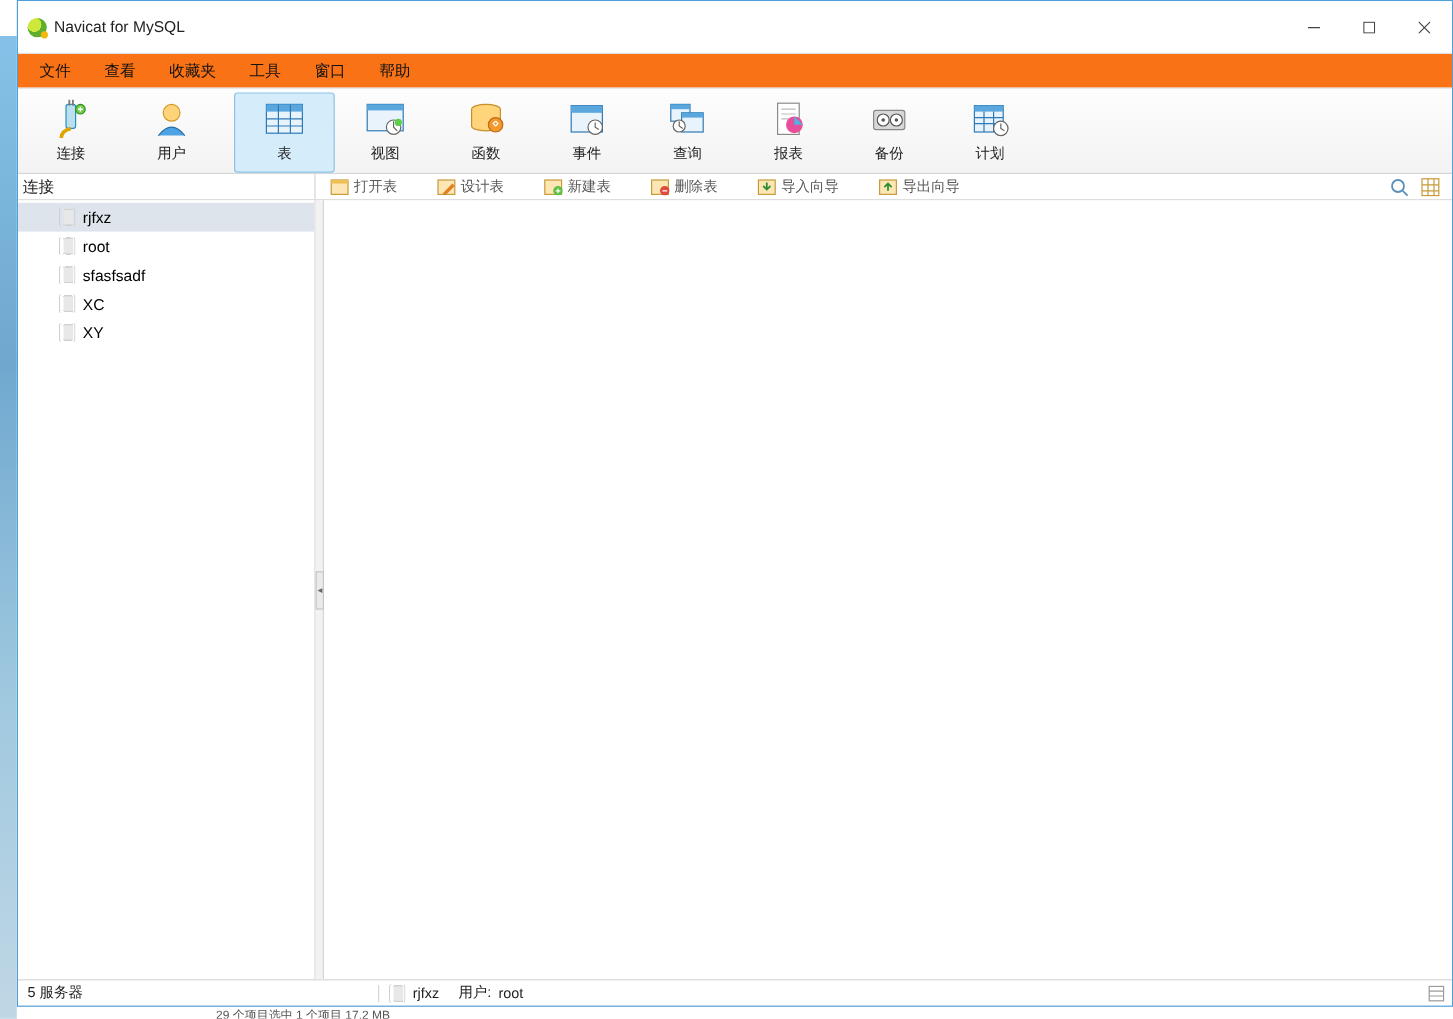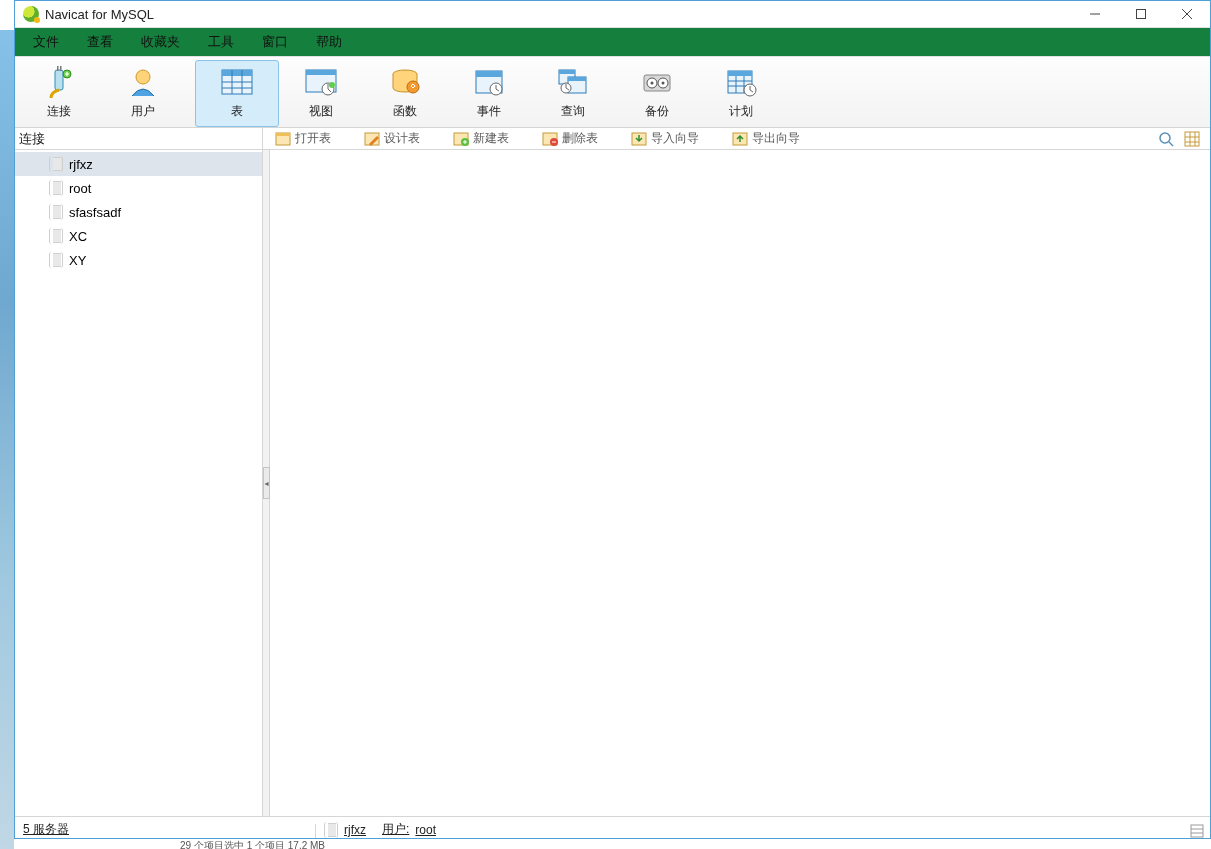--- a/index.html
+++ b/index.html
@@ -5,29 +5,29 @@
     * { box-sizing: border-box; margin: 0; padding: 0; }
     html, body { height: 100%; font-family: "Microsoft YaHei", "Segoe UI", Tahoma, sans-serif; font-size: 12px; overflow: hidden; }
     body { display: flex; flex-direction: column; background: #fff; }
 
     
     .desktop-edge { position: fixed; left: 0; top: 30px; bottom: 0; width: 14px; background: linear-gradient(#85c1e8, #6fa8cf, #9fc8df, #c0d7e5); z-index: 0; }
 
     .app-window { position: absolute; left: 14px; top: 0; right: 0; bottom: 10px; display: flex; flex-direction: column; border: 1px solid #4ea0d7; background: #fff; z-index: 1; }
 
     
-    .titlebar { height: 27px; display: flex; align-items: center; background: #fff; border-bottom: 1px solid #e0e0e0; }
+    .titlebar { height: 44px; display: flex; align-items: center; background: #fff; border-bottom: 1px solid #e0e0e0; }
     .title-logo { width: 16px; height: 16px; margin: 0 6px 0 8px; border-radius: 50%; background: radial-gradient(circle at 35% 35%, #cde83a 0 40%, #5fae2d 41% 100%); position: relative; }
     .title-logo::after { content: ''; position: absolute; right: -1px; bottom: -1px; width: 6px; height: 6px; border-radius: 50%; background: #f2b80f; }
     .title-text { font-size: 13px; color: #222; }
     .titlebar-spacer { flex: 1; }
     .winbtn { width: 46px; height: 30px; display: flex; align-items: center; justify-content: center; color: #444; }
 
     
-    .menubar { height: 28px; display: flex; align-items: stretch; background: #15803d; padding-left: 4px; }
+    .menubar { height: 28px; display: flex; align-items: stretch; background: #f97316; padding-left: 4px; }
     .menu-item { padding: 0 14px; display: flex; align-items: center; color: #111; font-size: 13px; }
 
     
     .maintoolbar { background: linear-gradient(#fdfdfd, #f3f3f3); border-top: 1px solid #e2e2e2; border-bottom: 1px solid #d6d6d6; display: flex; align-items: flex-end; height: 72px; padding: 2px 2px 0 2px; }
     .tb-group { display: flex; border-right: 1px solid transparent; }
     .tb-sep { width: 1px; background: #d0d0d0; margin: 6px 4px; }
     .tb-btn { width: 84px; display: flex; flex-direction: column; align-items: center; justify-content: center; gap: 4px; padding: 4px 0 6px; border: 1px solid transparent; border-radius: 3px; }
     .tb-btn.active { background: #d5ecfb; border-color: #8cc3e8; }
     .tb-icon { width: 36px; height: 34px; display: flex; align-items: center; justify-content: center; }
     .tb-label { font-size: 12px; color: #222; }
@@ -54,21 +54,21 @@
       border-left:1px solid #cfcfcf; border-right:1px solid #cfcfcf; border-radius:3px;
     }
 
     .splitter { width: 7px; background: #f2f2f2; border-right: 1px solid #d6d6d6; position: relative; cursor: ew-resize; }
     .splitter .handle { position: absolute; left: 0; top: 50%; transform: translateY(-50%); width: 7px; height: 32px; background: #eaeaea; border: 1px solid #c5c5c5; display:flex; align-items:center; justify-content:center; }
     .splitter .handle::before { content: '◂'; font-size: 8px; color: #666; }
 
     .content { flex: 1; background: #fff; overflow: auto; }
 
     
-    .statusbar { height: 22px; border-top: 1px solid #d6d6d6; display: flex; align-items: flex-end; font-size: 12px; color: #222; text-decoration: underline; }
+    .statusbar { height: 22px; border-top: 1px solid #d6d6d6; display: flex; align-items: center; font-size: 12px; color: #222; }
     .status-cell { padding: 0 8px; display: flex; align-items: center; gap: 6px; }
     .status-cell.left { width: 300px; }
     .status-sep { width: 1px; height: 14px; background: #d6d6d6; }
     .status-right-icon { margin-left: auto; padding: 0 6px; color: #7a7a7a; }
 
     
     .taskbar-fragment { position: fixed; left: 180px; bottom: 0; height: 10px; font-size: 10px; color: #555; display: flex; gap: 0; align-items: flex-start; z-index: 0; overflow: hidden; }
 
     
     svg { display: block; }
@@ -194,20 +194,33 @@
             <rect x="12" y="10" width="18" height="4" fill="#5aa7dd"></rect>
             <circle cx="10" cy="21" r="5" fill="#fff" stroke="#666"></circle>
               <path d="M10 17 v4 l3 2" stroke="#666" fill="none"></path>
           </svg>
         </span>
         <span class="tb-label">查询</span>
       </div>
       <div class="tb-btn">
         <span class="tb-icon">
           <svg width="34" height="30" viewBox="0 0 34 30">
+            <rect x="8" y="2" width="18" height="26" fill="#fff" stroke="#8a8a8a"></rect>
+            <line x1="11" y1="7" x2="23" y2="7" stroke="#bbb"></line>
+              <line x1="11" y1="11" x2="23" y2="11" stroke="#bbb"></line>
+              <line x1="11" y1="15" x2="23" y2="15" stroke="#bbb"></line>
+            <circle cx="22" cy="20" r="7" fill="#e84f9a"></circle>
+            <path d="M22 13 v7 h7" fill="#4fb3e8"></path>
+          </svg>
+        </span>
+        <span class="tb-label">报表</span>
+      </div>
+      <div class="tb-btn">
+        <span class="tb-icon">
+          <svg width="34" height="30" viewBox="0 0 34 30">
             <rect x="4" y="8" width="26" height="16" rx="2" fill="#d8d8d8" stroke="#888"></rect>
             <circle cx="12" cy="16" r="5" fill="#fff" stroke="#555"></circle>
               <circle cx="12" cy="16" r="1.5" fill="#555"></circle>
             <circle cx="23" cy="16" r="5" fill="#fff" stroke="#555"></circle>
               <circle cx="23" cy="16" r="1.5" fill="#555"></circle>
           </svg>
         </span>
         <span class="tb-label">备份</span>
       </div>
       <div class="tb-btn">

